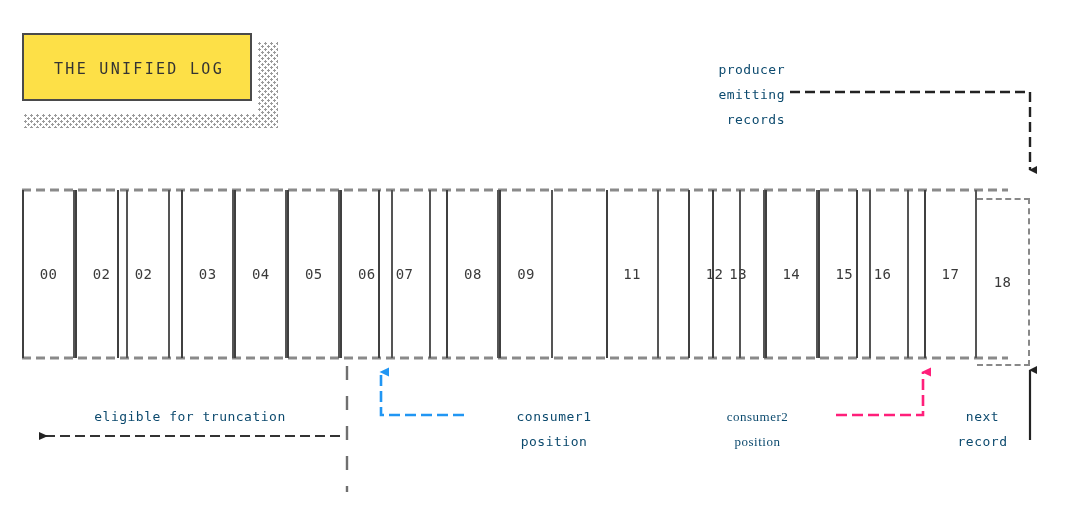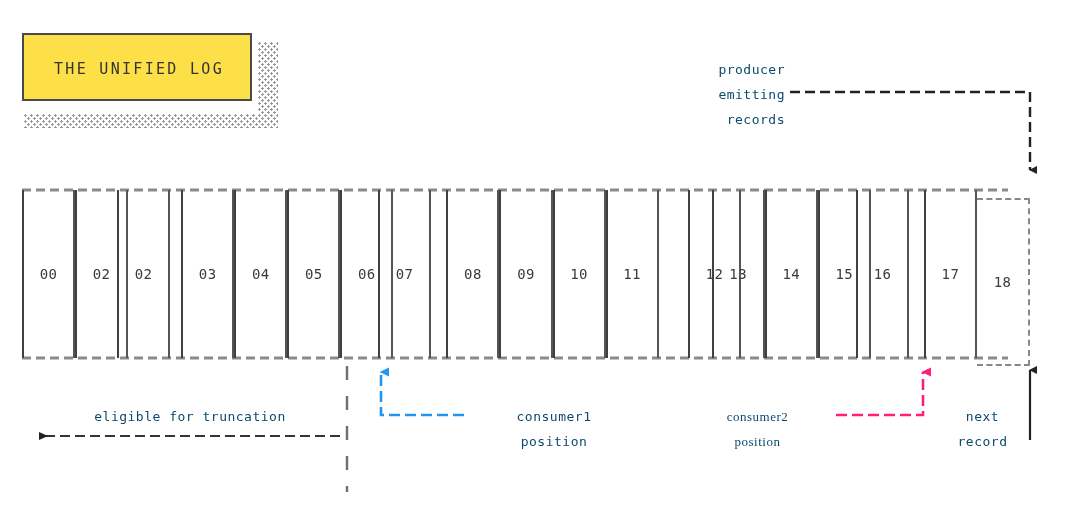--- a/index.html
+++ b/index.html
@@ -189,23 +189,20 @@
       </div>
       <div class="log-cell solid" style="left: 356px; width: 53.0526px;">
         <span>07</span>
       </div>
       <div class="log-cell solid" style="left: 424.421px; width: 53.0526px;">
         <span>08</span>
       </div>
       <div class="log-cell solid" style="left: 477.474px; width: 53.0526px;">
         <span>09</span>
       </div>
-      <div class="log-cell solid" style="left: 530.526px; width: 53.0526px;">
-        <span>10</span>
-      </div>
       <div class="log-cell solid" style="left: 583.579px; width: 53.0526px;">
         <span>11</span>
       </div>
       <div class="log-cell solid" style="left: 666px; width: 53.0526px;">
         <span>12</span>
       </div>
       <div class="log-cell solid" style="left: 689.684px; width: 53.0526px;">
         <span>13</span>
       </div>
       <div class="log-cell solid" style="left: 742.737px; width: 53.0526px;">

